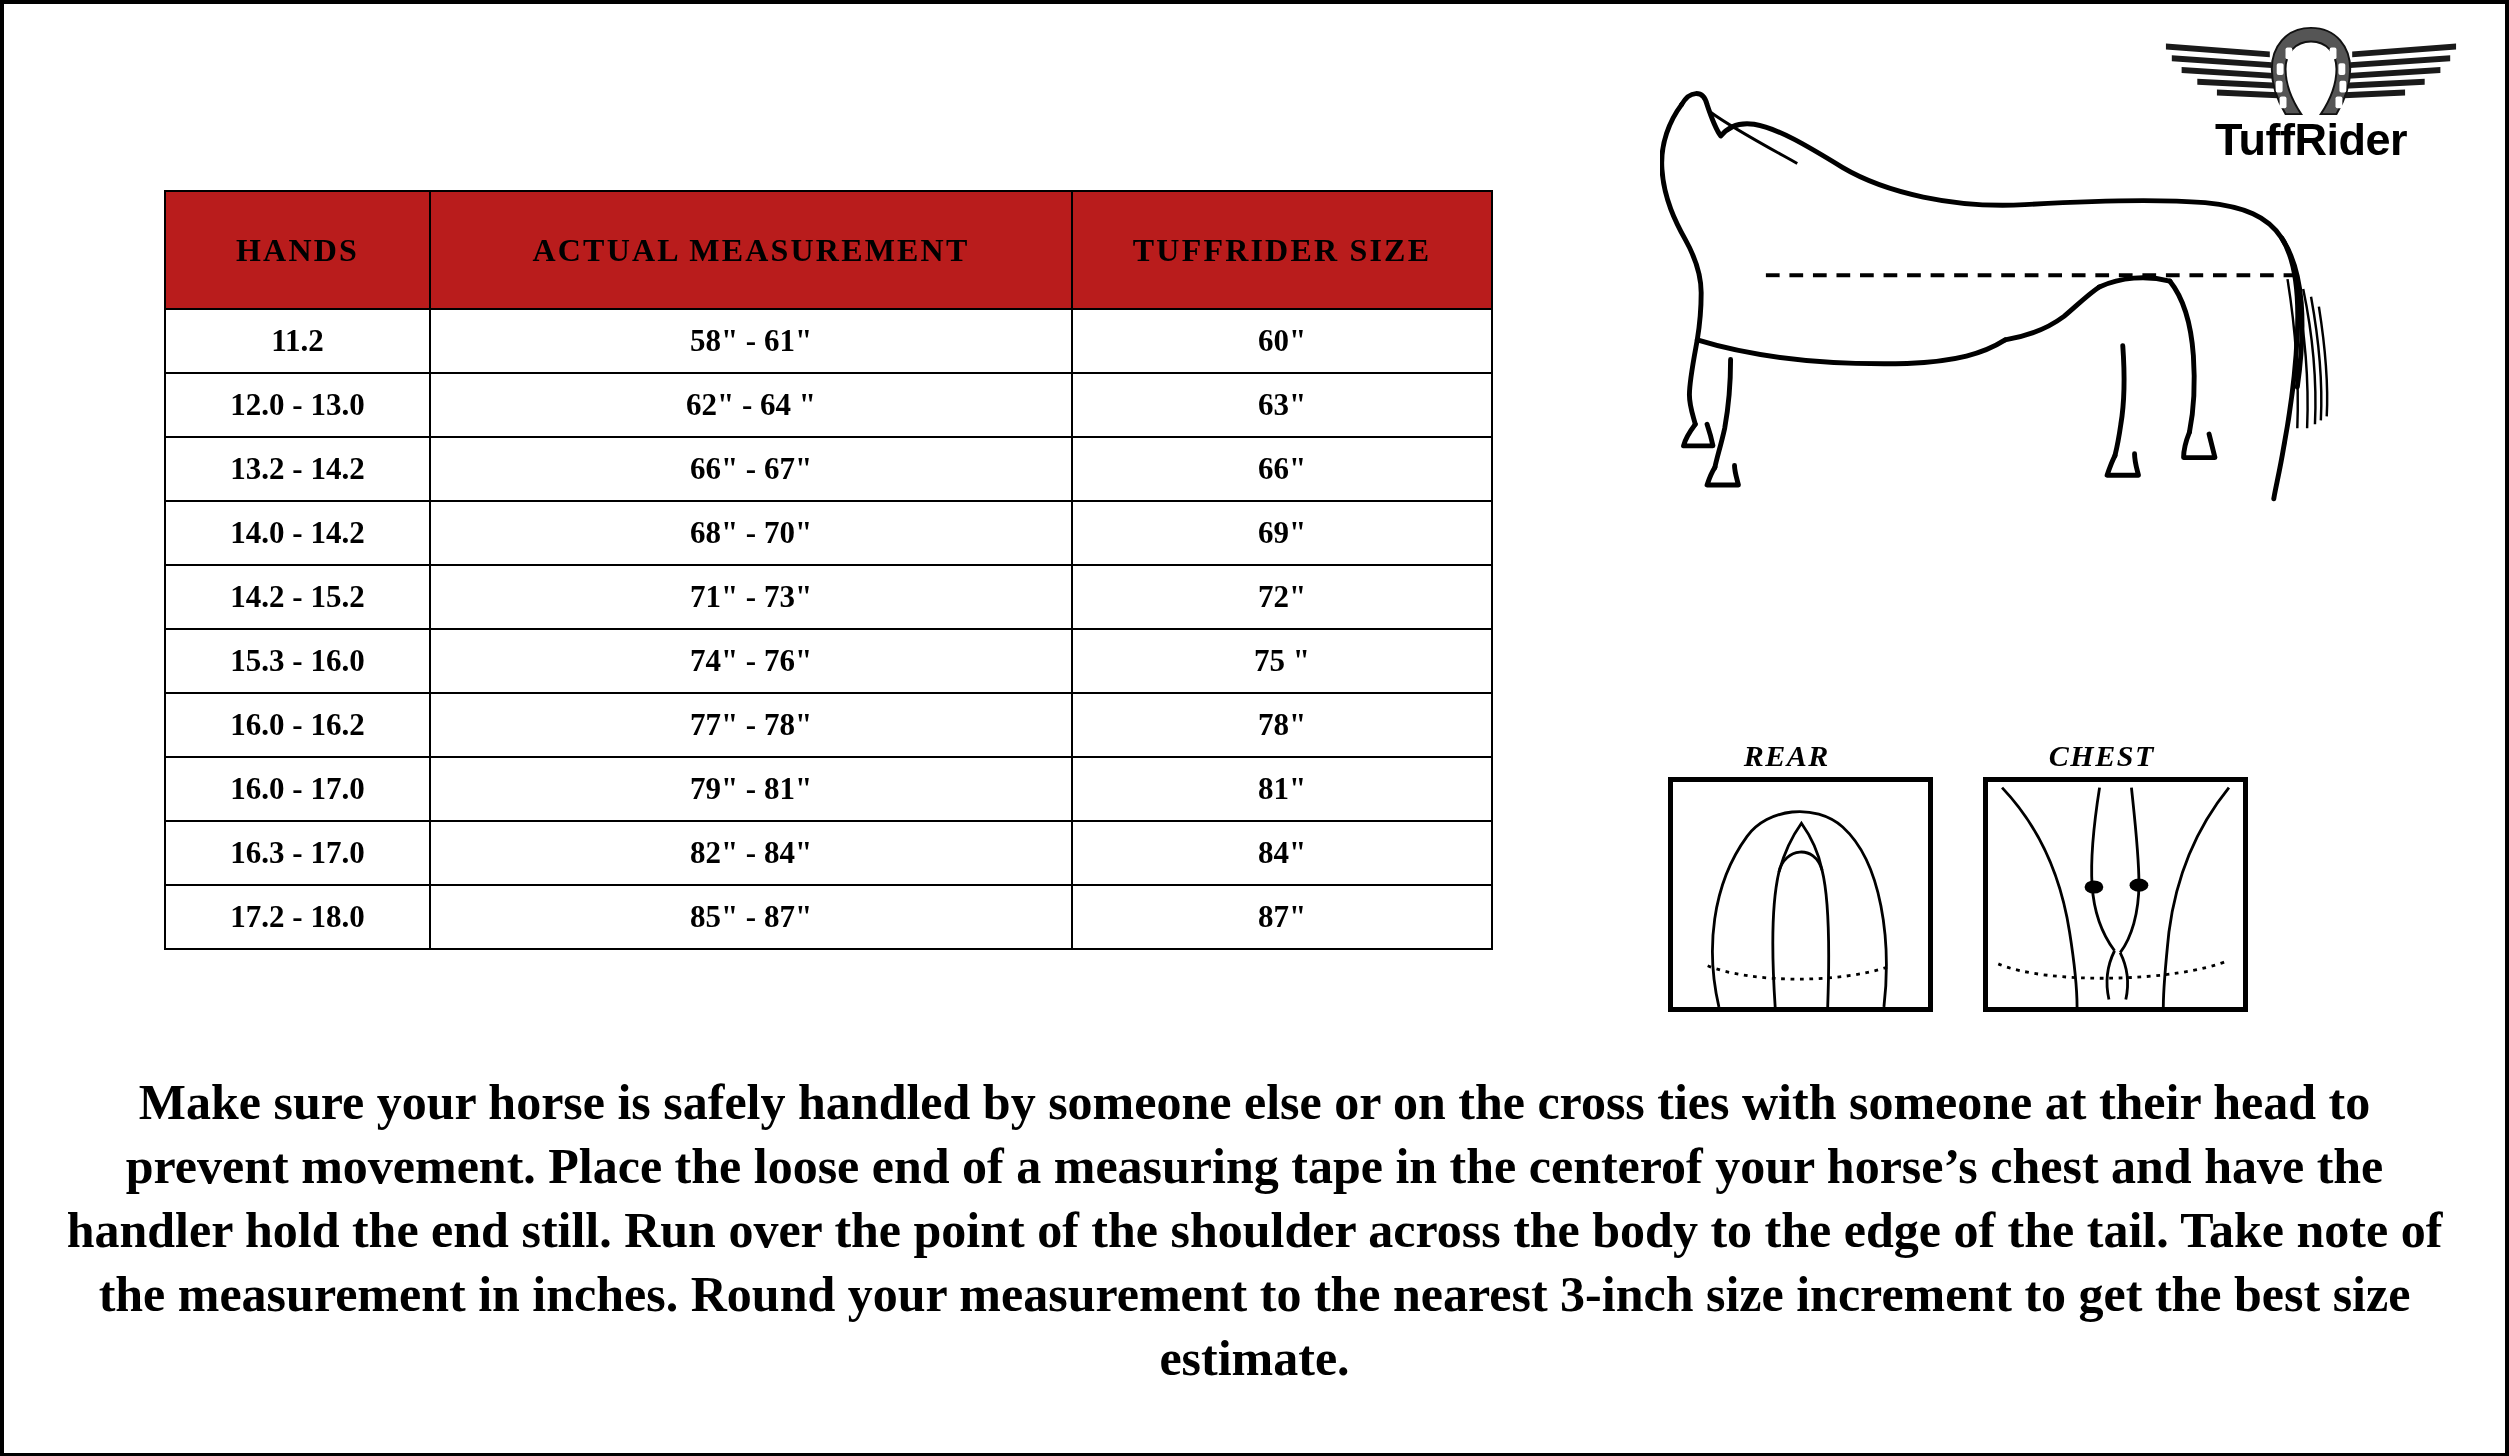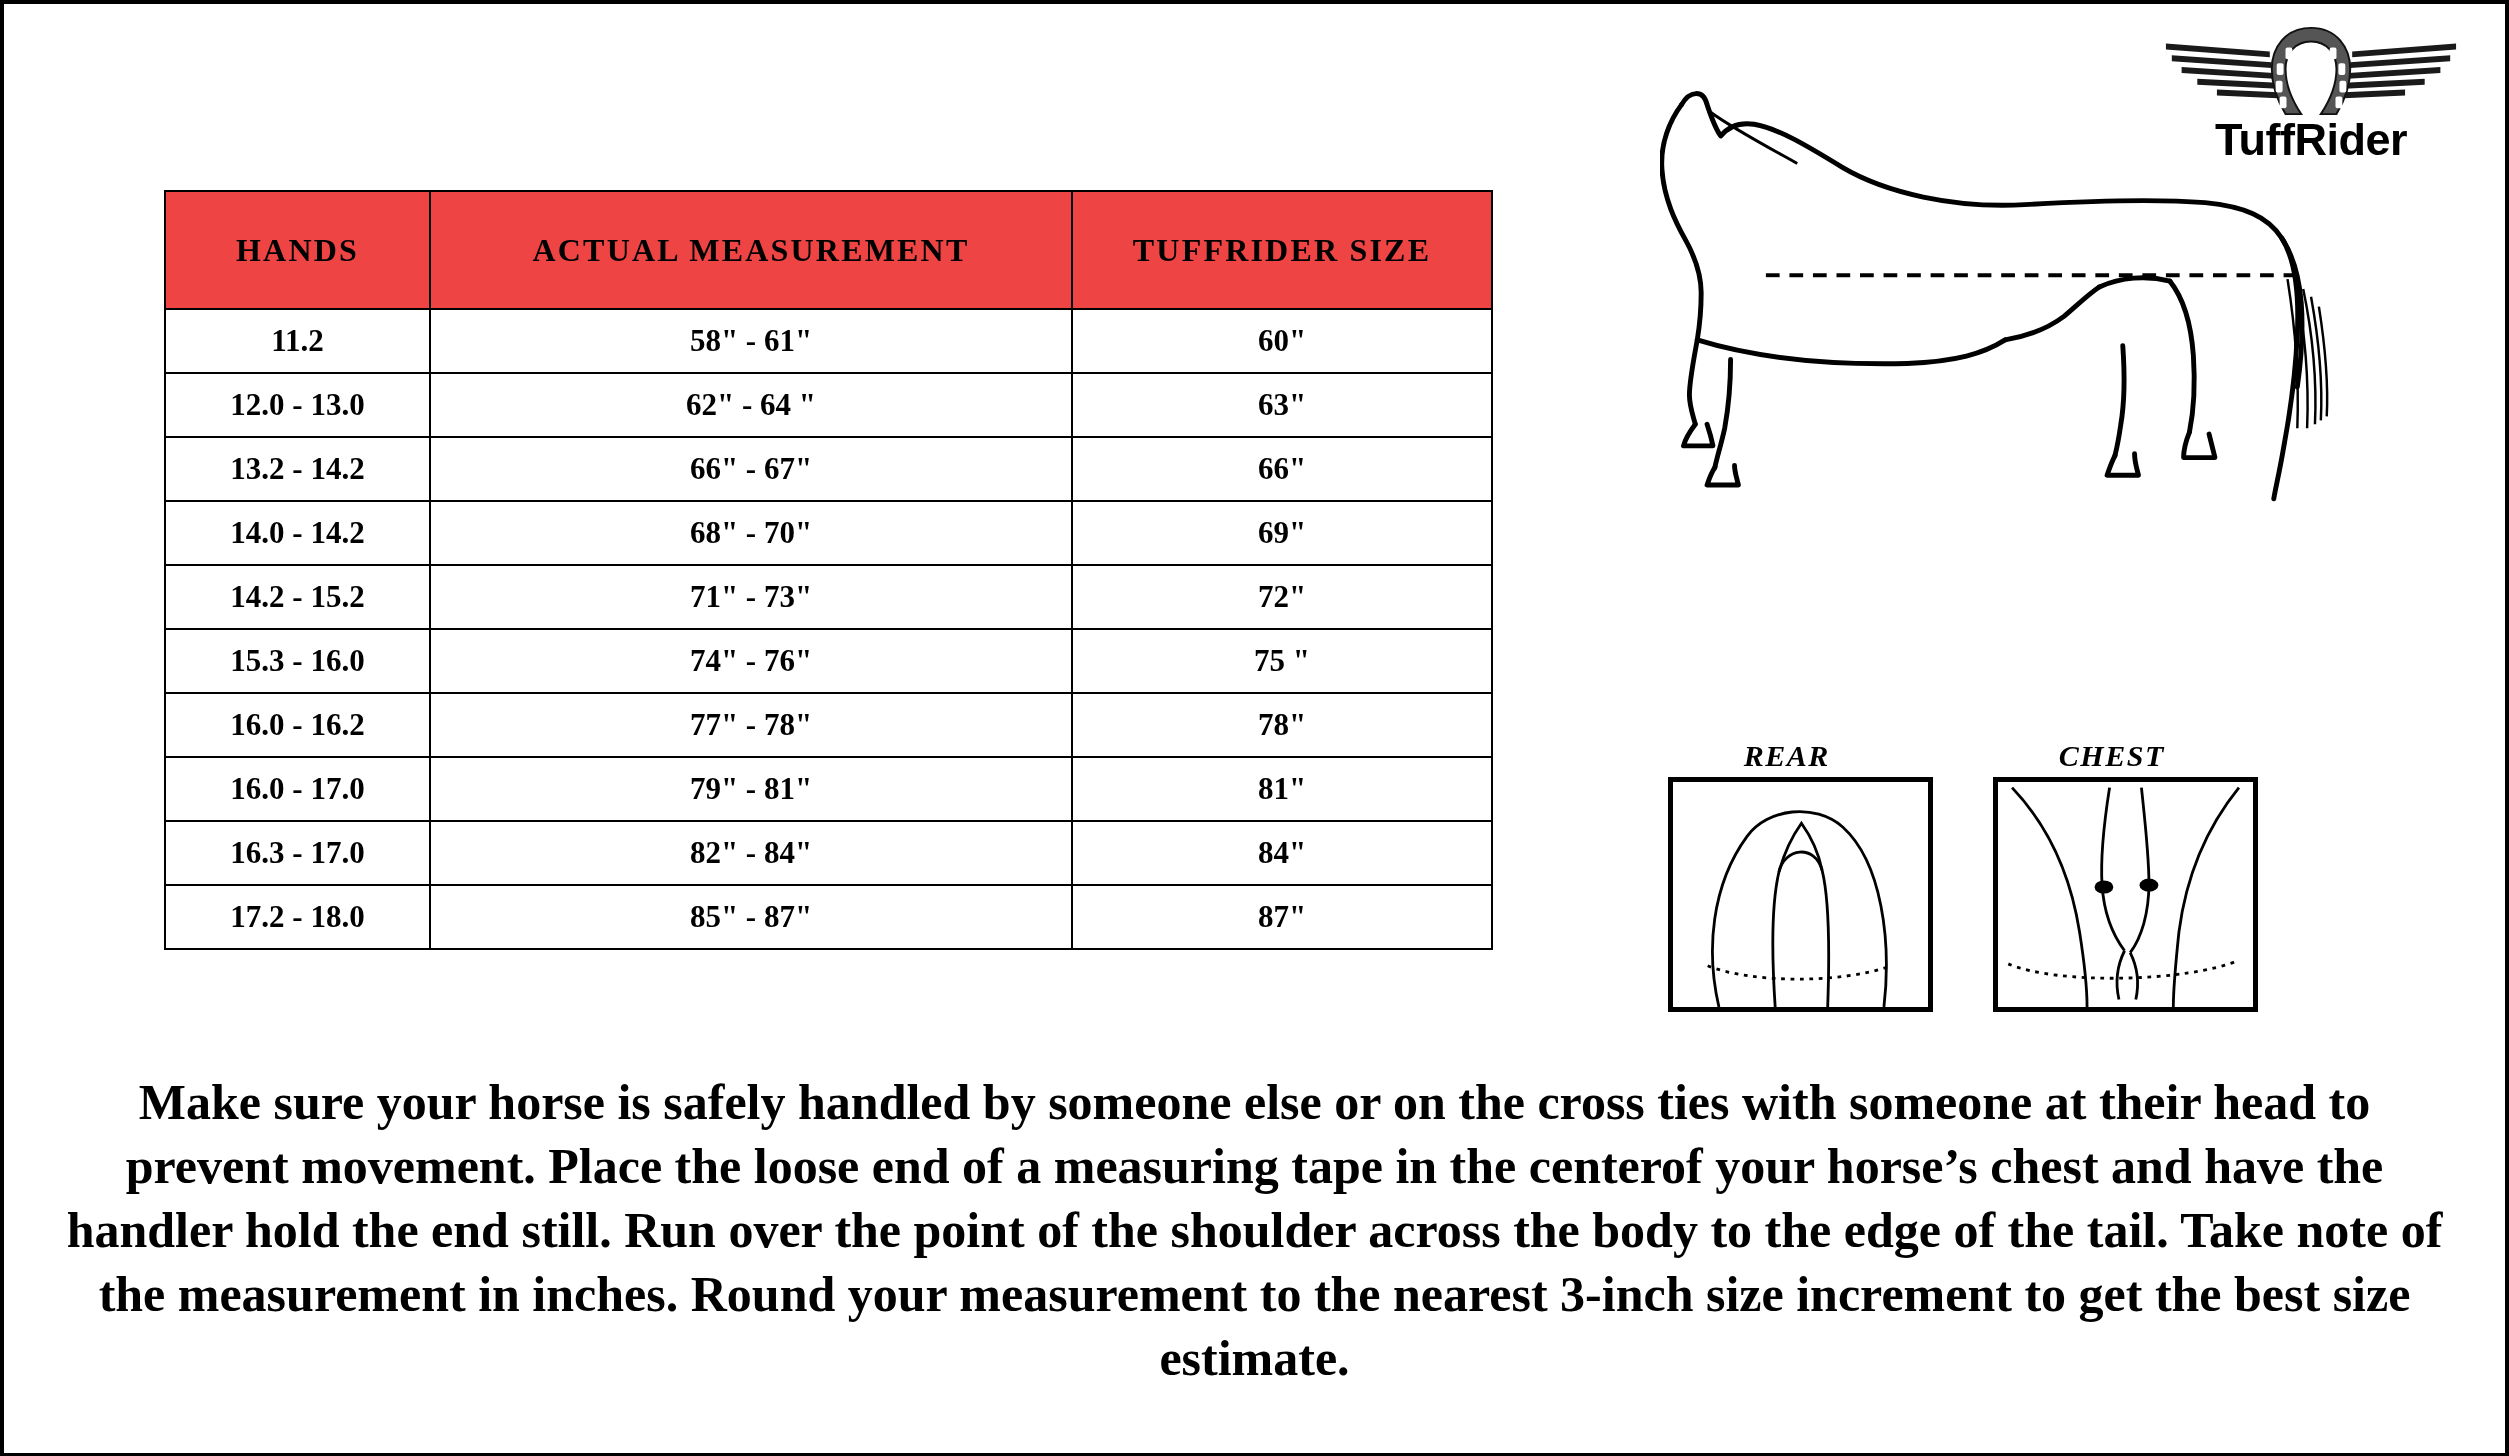--- a/index.html
+++ b/index.html
@@ -55,21 +55,21 @@
     width: 100%;
     table-layout: fixed;
   }
   table.size-table th,
   table.size-table td {
     border: 2px solid #000;
     text-align: center;
     color: #000;
   }
   table.size-table th {
-    background: #ef4444;
+    background: #b91c1c;
     font-family: "Liberation Serif", serif;
     font-weight: bold;
     font-size: 32px;
     letter-spacing: 2.2px;
     height: 116px;
     padding: 0 5.9px;
   }
   table.size-table td {
     font-size: 31px;
     height: 62px;
@@ -101,21 +101,21 @@
     left: 7.8px;
     top: 676px;
     width: 794px;
     height: 265px;
   }
   .sub-fig {
     position: absolute;
     width: 238px;
   }
   .sub-fig.rear { left: 0; }
-  .sub-fig.chest { left: 325px; }
+  .sub-fig.chest { left: 315px; }
   .sub-fig-label {
     font-family: "Liberation Serif", serif;
     font-style: italic;
     font-weight: bold;
     font-size: 30px;
     letter-spacing: 1.5px;
     text-align: center;
     color: #000;
     margin-bottom: 3.9px;
   }

